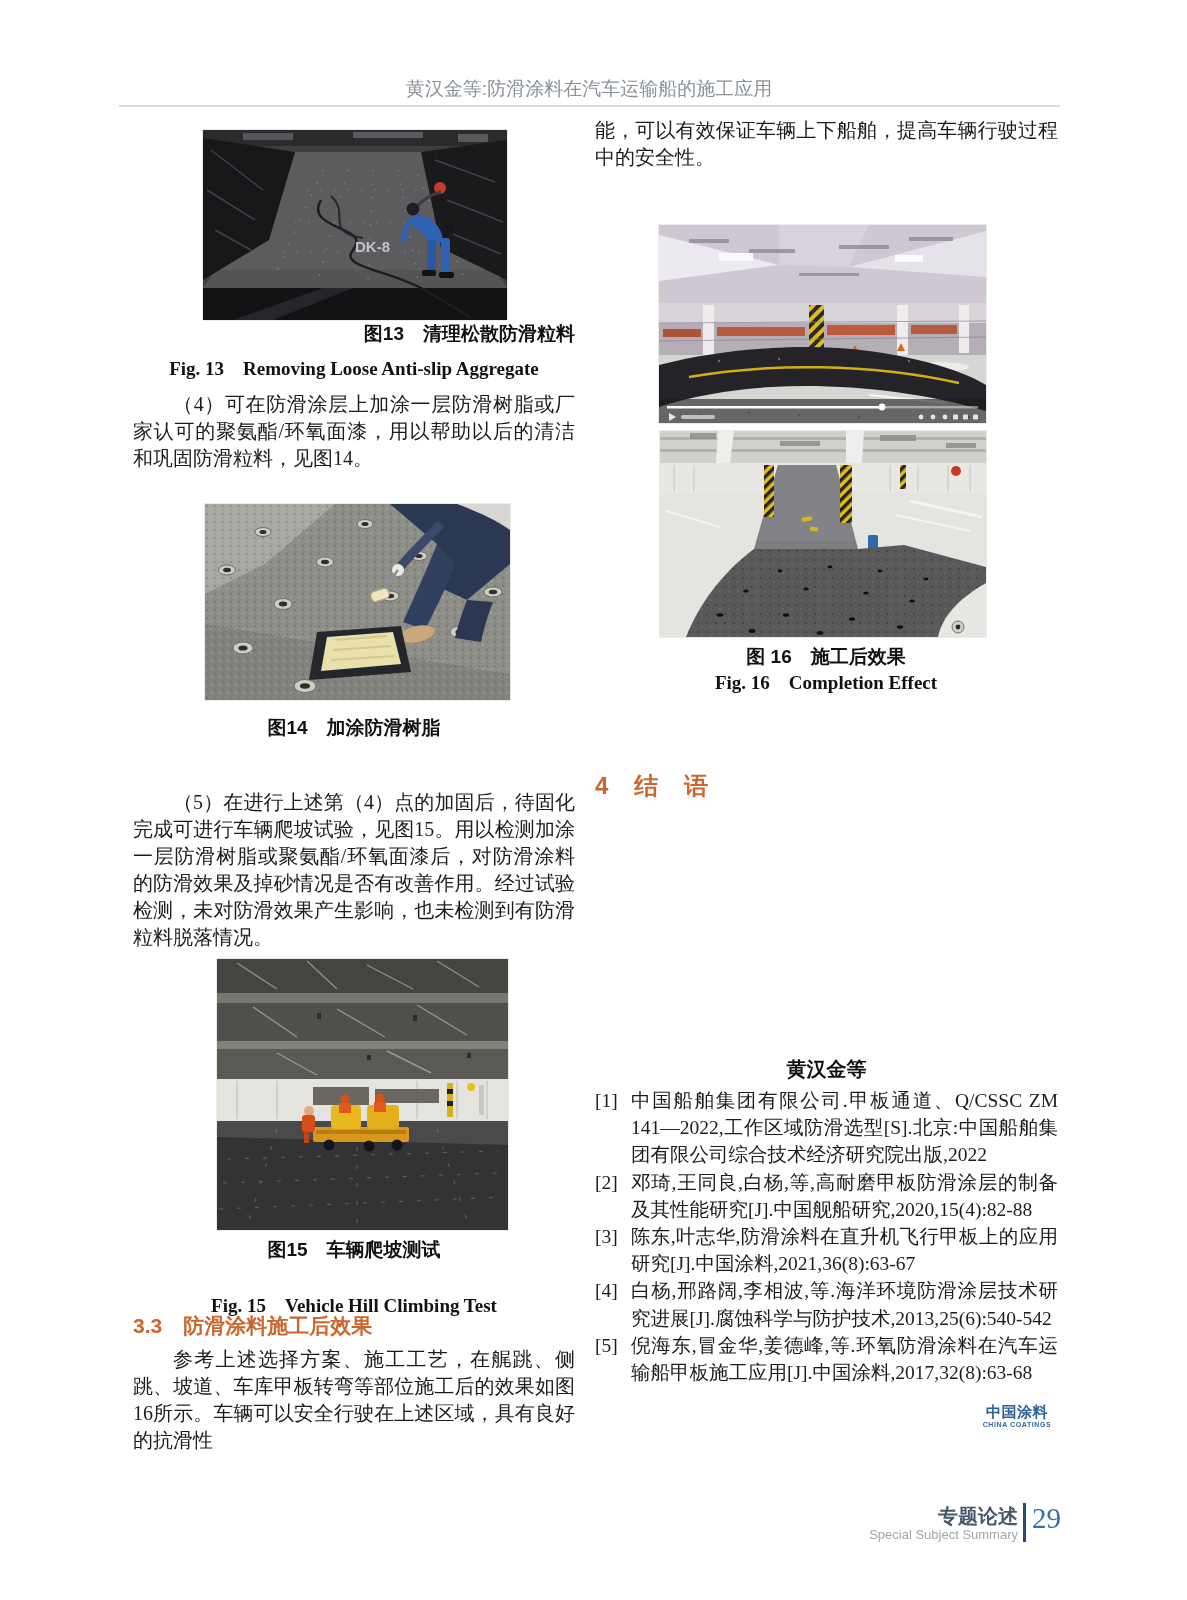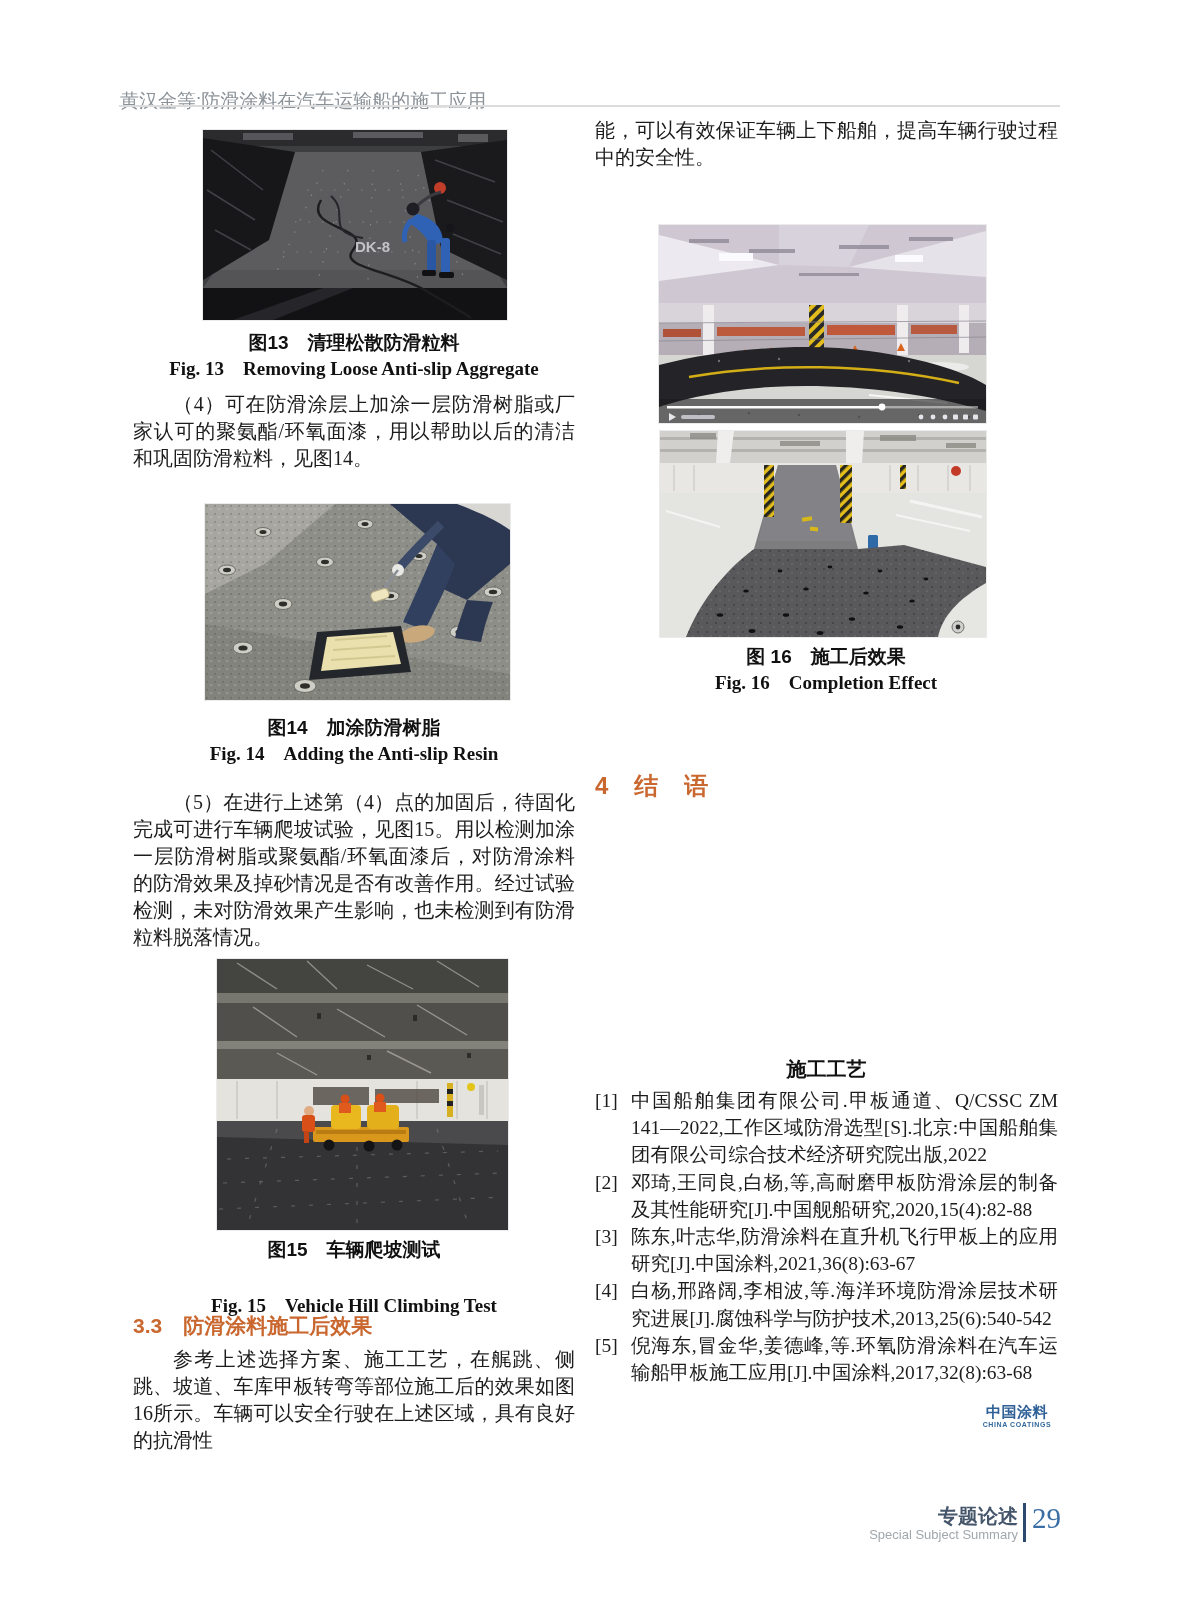--- a/index.html
+++ b/index.html
@@ -1,19 +1,19 @@
 <!DOCTYPE html>
 <html><head>
 <meta charset="utf-8">
 <style>
   html,body{margin:0;padding:0;background:#ffffff;}
   .page{position:relative;width:1187px;height:1600px;background:#ffffff;overflow:hidden;
         font-family:"Liberation Serif","DejaVu Serif",serif;color:#1c1c1c;}
   
-  .running-head{position:absolute;top:88px;left:120px;width:938px;text-align:left;
+  .running-head{position:absolute;top:76px;left:120px;width:938px;text-align:center;
         font-family:"Liberation Sans","DejaVu Sans",sans-serif;font-size:19px;color:#8b9298;}
   .head-rule{position:absolute;top:105px;left:119px;width:941px;height:0;border-top:2px solid #dcdcdc;}
   
   .para{position:absolute;font-size:20px;line-height:27px;text-align:justify;text-justify:inter-ideograph;}
   .indent{text-indent:2em;}
   .cap-cn{position:absolute;width:442px;text-align:center;font-family:"Liberation Sans","DejaVu Sans",sans-serif;
         font-weight:bold;font-size:19px;color:#111;}
   .cap-en{position:absolute;width:442px;text-align:center;font-family:"Liberation Serif","DejaVu Serif",serif;
         font-weight:bold;font-size:19px;color:#111;}
   .l{left:133px;width:442px;}
@@ -98,21 +98,21 @@
         <path d="M214,84 C230,88 240,98 240,112 L228,116 C222,104 212,96 204,92 Z" fill="#2f62b5"></path>
         <rect x="224" y="110" width="9" height="32" rx="3" fill="#2a57a4"></rect>
         <rect x="238" y="108" width="9" height="36" rx="3" fill="#2f62b5"></rect>
         <rect x="219" y="140" width="14" height="6" rx="2" fill="#111114"></rect>
         <rect x="236" y="142" width="15" height="6" rx="2" fill="#111114"></rect>
         <path d="M208,90 C202,98 200,106 202,112" stroke="#2f62b5" stroke-width="5" fill="none"></path>
         <circle cx="247" cy="98" r="4" fill="#15151a"></circle>
       </g>
     </svg>
   </div>
-  <div class="cap-cn" style="left:133px;top:330px;">图13　清理松散防滑粒料</div>
+  <div class="cap-cn" style="left:133px;top:321px;text-align:right;">图13　清理松散防滑粒料</div>
   <div class="cap-en" style="left:133px;top:356px;">Fig. 13　Removing Loose Anti-slip Aggregate</div>
 
   <div class="para indent l" style="top:391px;">（4）可在防滑涂层上加涂一层防滑树脂或厂家认可的聚氨酯/环氧面漆，用以帮助以后的清洁和巩固防滑粒料，见图14。</div>
 
   <div class="figure" style="left:205px;top:504px;">
     <svg width="305" height="196" viewBox="0 0 305 196">
       <defs>
         <pattern id="sp14" width="8" height="8" patternUnits="userSpaceOnUse">
           <rect width="8" height="8" fill="none"></rect>
           <circle cx="2" cy="2" r=".8" fill="#3a3a36" opacity=".5"></circle>
@@ -172,21 +172,20 @@
       </g>
 
       <g>
         <polygon points="112,128 196,122 206,168 104,176" fill="#23262b"></polygon>
         <polygon points="122,133 188,128 196,160 116,167" fill="#e9e0ae"></polygon>
         <path d="M130,136 L182,132 M128,146 L186,142 M126,156 L190,152" stroke="#d3c892" stroke-width="2" fill="none"></path>
       </g>
     </svg>
   </div>
   <div class="cap-cn" style="left:133px;top:715px;">图14　加涂防滑树脂</div>
-  <div class="cap-en" style="left:133px;top:741px;">Fig. 14　Adding the Anti-slip Resin</div>
 
   <div class="para indent l" style="top:789px;">（5）在进行上述第（4）点的加固后，待固化完成可进行车辆爬坡试验，见图15。用以检测加涂一层防滑树脂或聚氨酯/环氧面漆后，对防滑涂料的防滑效果及掉砂情况是否有改善作用。经过试验检测，未对防滑效果产生影响，也未检测到有防滑粒料脱落情况。</div>
 
   <div class="figure" style="left:217px;top:959px;">
     <svg width="291" height="271" viewBox="0 0 291 271">
       <rect width="291" height="271" fill="#3b3b3e"></rect>
 
       <g>
         <rect width="291" height="120" fill="#55544f"></rect>
         <rect y="0" width="291" height="34" fill="#444440"></rect>
@@ -451,21 +450,21 @@
         <line x1="236" y1="84" x2="310" y2="100" stroke-width="2"></line>
         <line x1="6" y1="80" x2="60" y2="96" stroke-width="2"></line>
       </g>
     </svg>
   </div>
   <div class="cap-cn" style="left:605px;top:644px;width:442px;">图 16　施工后效果</div>
   <div class="cap-en" style="left:605px;top:670px;width:442px;">Fig. 16　Completion Effect</div>
 
   <div class="sec-head h4">4　结　语</div>
 
-  <div class="refs-title">施工工艺</div>
+  <div class="refs-title">黄汉金等</div>
   <div class="refs">
     <div class="ref">
       <span class="ref-num">[1]</span>
       <span>中国船舶集团有限公司.甲板通道、Q/CSSC ZM 141—2022,工作区域防滑选型[S].北京:中国船舶集团有限公司综合技术经济研究院出版,2022</span>
     </div>
     <div class="ref">
       <span class="ref-num">[2]</span>
       <span>邓琦,王同良,白杨,等,高耐磨甲板防滑涂层的制备及其性能研究[J].中国舰船研究,2020,15(4):82-88</span>
     </div>
     <div class="ref">

